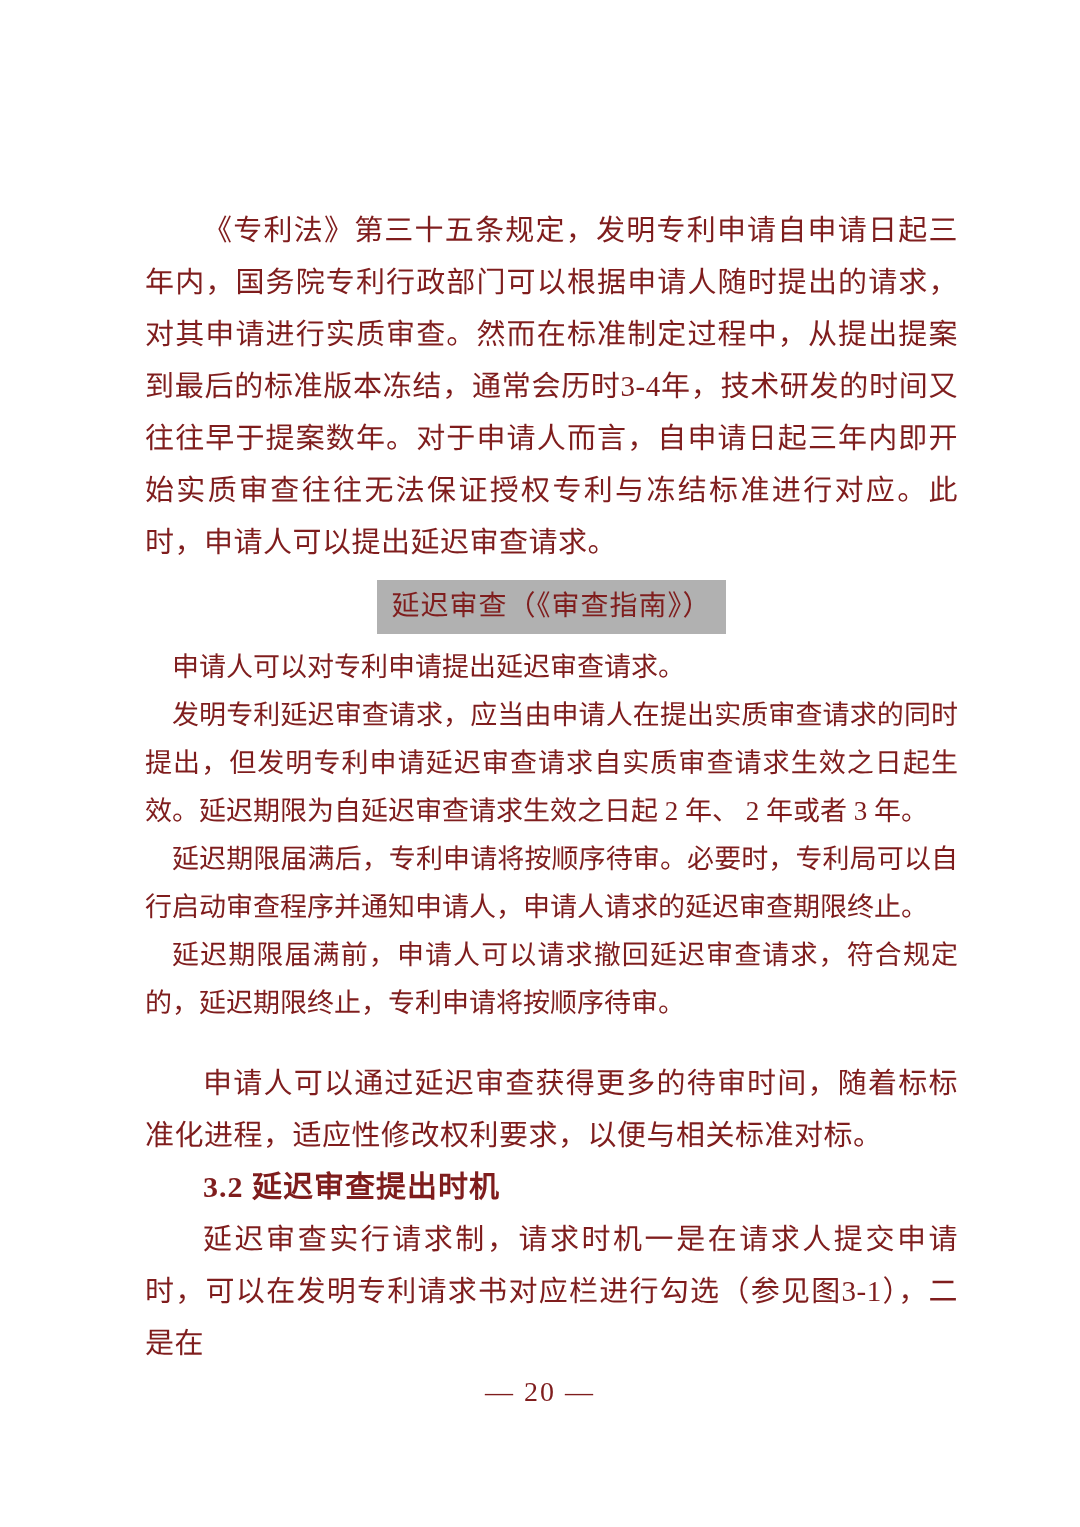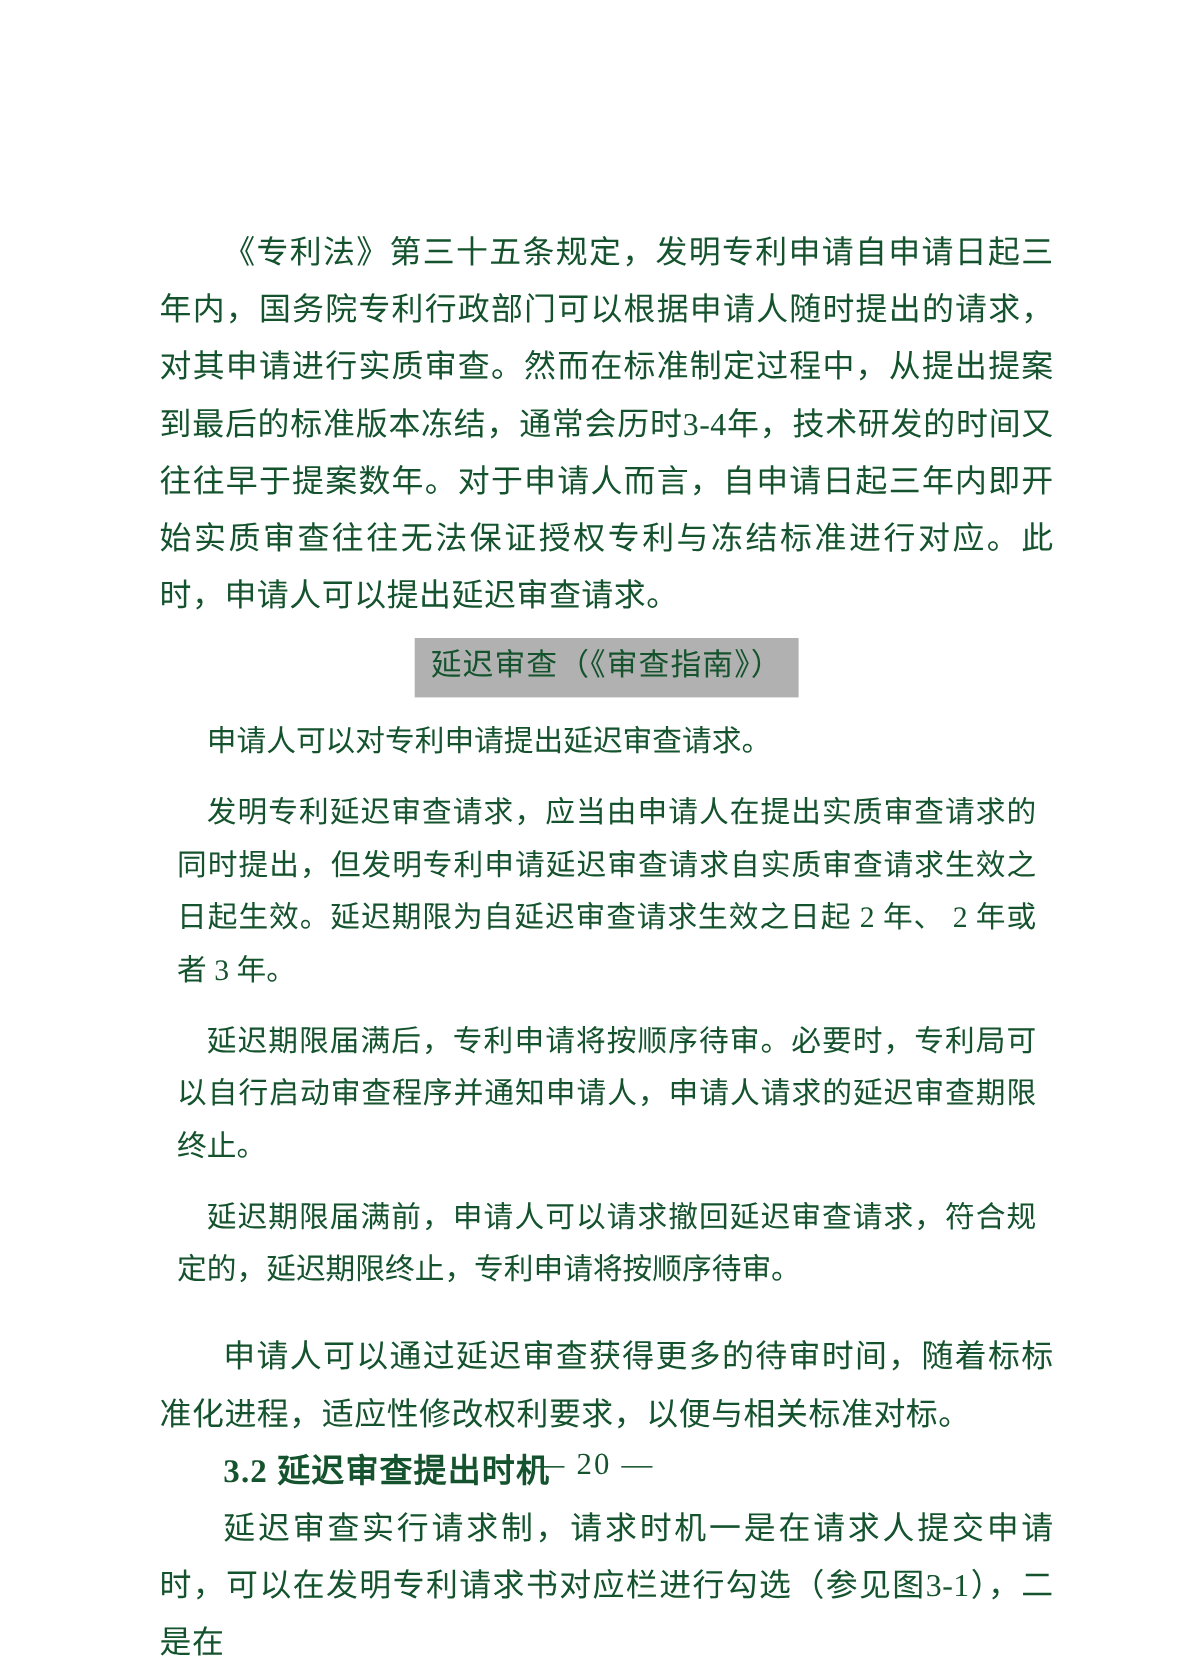--- a/index.html
+++ b/index.html
@@ -53,45 +53,45 @@
     font-size: 28px;
     line-height: 43px;
     padding: 6px 14px 5px 14px;
     letter-spacing: 1px;
   }
   
   .quote-block {
     margin-top: 9px;
   }
   .quote-para {
-    margin: 16px;
+    margin: 0;
     font-size: 27px;
     line-height: 48px;
     text-align: justify;
     text-justify: inter-character;
     text-indent: 1em;
   }
   .body-para.after-quote {
     margin-top: 30px;
   }
   .page-footer {
     position: absolute;
-    top: 1312px;
+    top: 1372px;
     left: 0;
     width: 100%;
     text-align: center;
     font-size: 28px;
     line-height: 40px;
     letter-spacing: 2px;
   }
 </style>
 </head>
 <body>
 
-<div class="page" style="background: rgb(255, 255, 255); color: #14532d;">
+<div class="page" style="background: rgb(255, 255, 255); color: #7f1d1d;">
   <div class="content">
 
     <p class="body-para">《专利法》第三十五条规定，发明专利申请自申请日起三年内，国务院专利行政部门可以根据申请人随时提出的请求，对其申请进行实质审查。然而在标准制定过程中，从提出提案到最后的标准版本冻结，通常会历时3-4年，技术研发的时间又往往早于提案数年。对于申请人而言，自申请日起三年内即开始实质审查往往无法保证授权专利与冻结标准进行对应。此时，申请人可以提出延迟审查请求。</p>
 
 
     <div class="hl-row">
       <span class="hl-box" style="background: rgb(177, 177, 177); font-family: Liberation Mono, monospace;">延迟审查（《审查指南》）</span>
     </div>
 
     <div class="quote-block">

